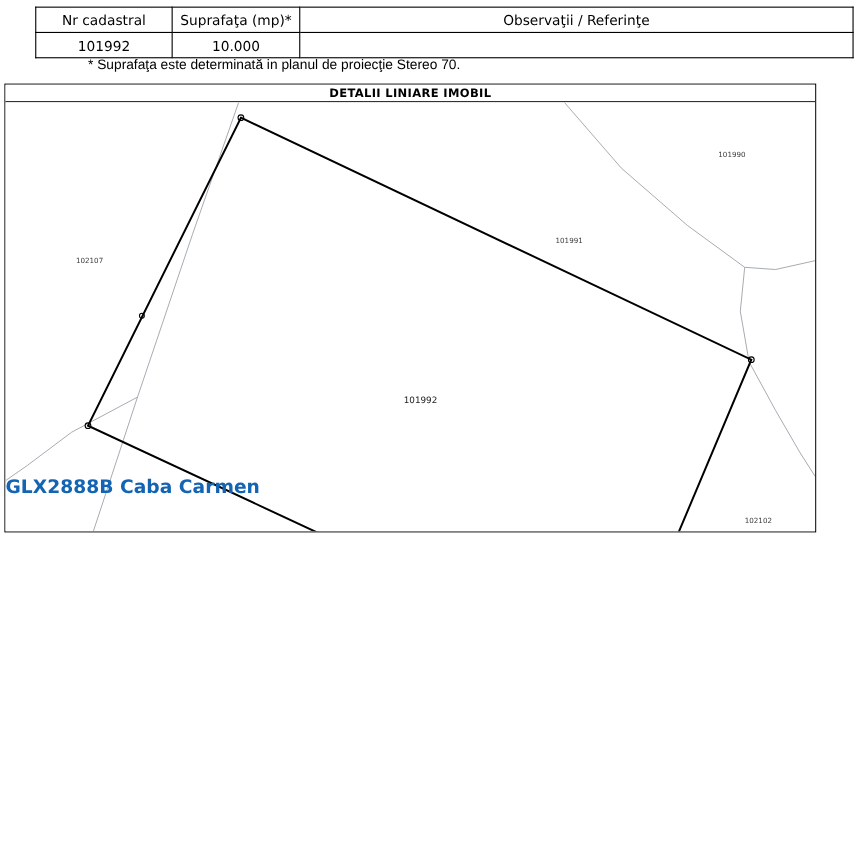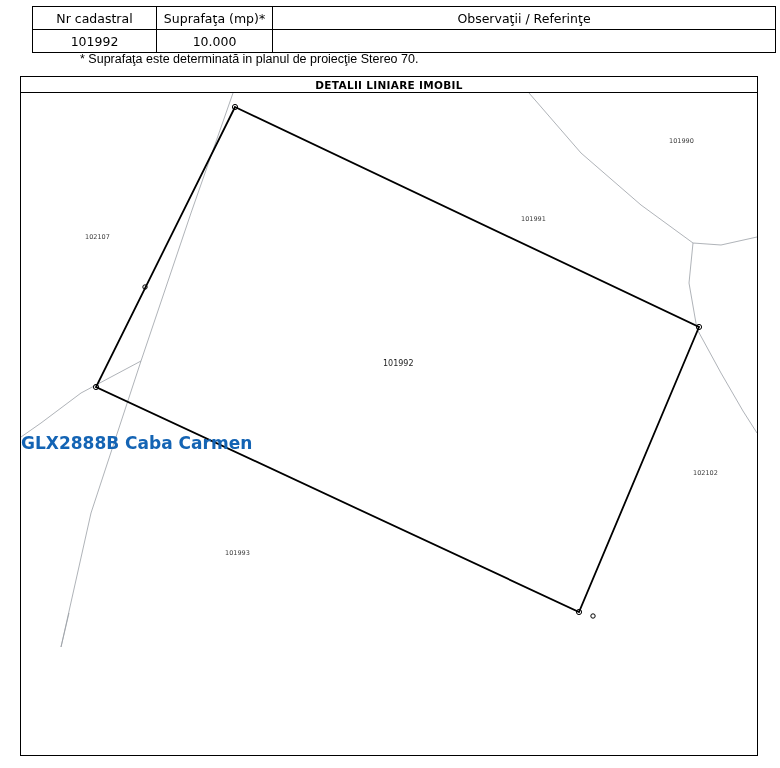--- a/index.html
+++ b/index.html
@@ -57,24 +57,24 @@
     font-size: 12.5px;
     font-family: Liberation Sans, sans-serif;
     color: #000;
     white-space: nowrap;
     margin-left: 48px;
   }
 
   
   .detail-panel {
     position: absolute;
-    left: 20px;
+    left: 4px;
     top: 76px;
     width: 738px;
-    height: 680px;
+    height: 408px;
     border: 1px solid #000000;
     background: #ffffff;
     box-sizing: border-box;
   }
   .detail-title {
     position: absolute;
     left: 0;
     top: 0;
     width: 100%;
     height: 16px;

